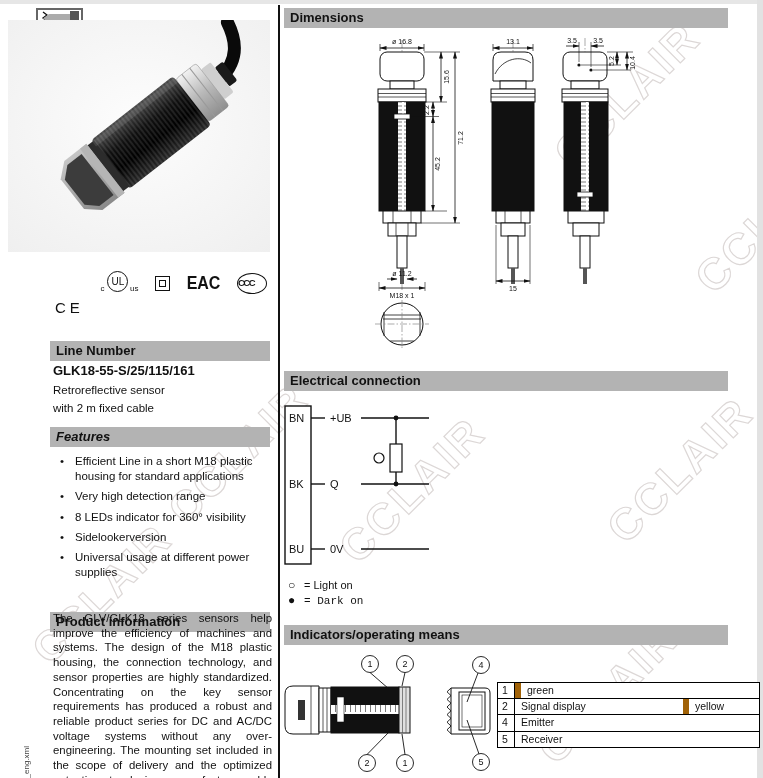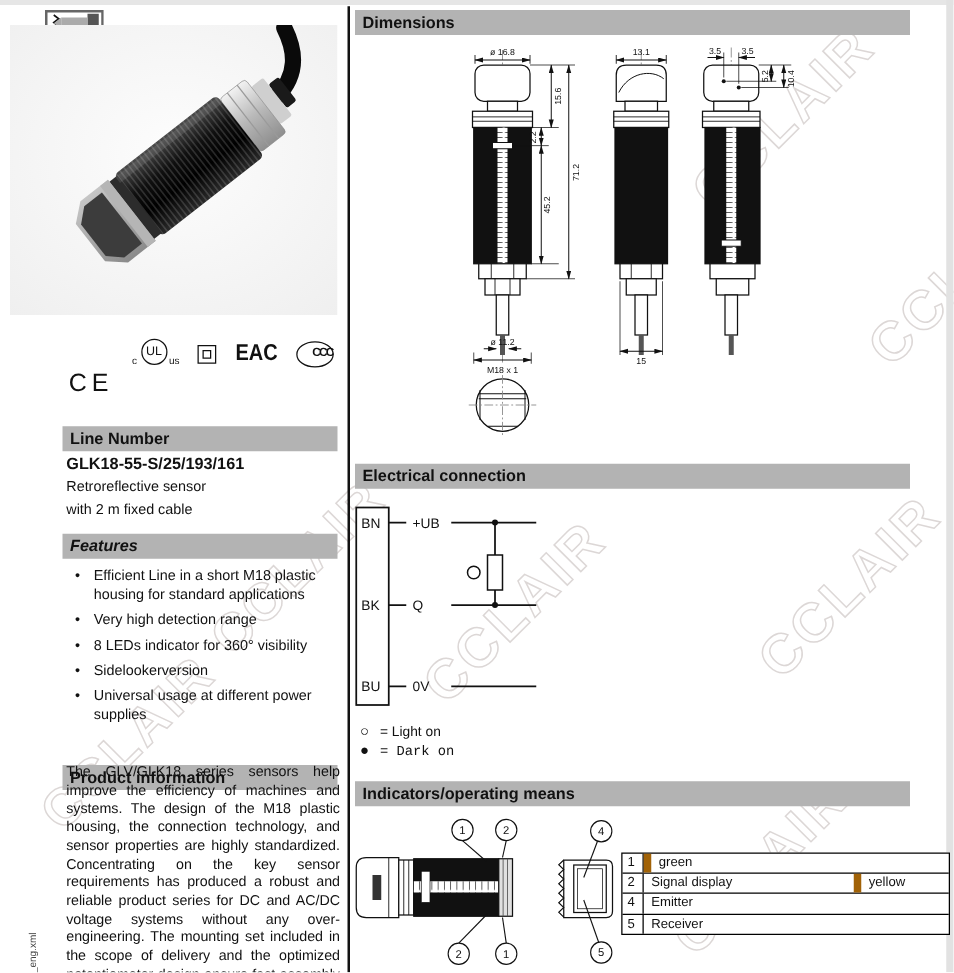--- a/index.html
+++ b/index.html
@@ -25,30 +25,30 @@
   .feat{left:53px;width:218px;font-size:11.5px;line-height:1.32;z-index:2;}
   .feat-item{position:relative;padding-left:22px;margin-bottom:5px;}
   .feat-item::before{content:"•";position:absolute;left:7px;top:0;}
   .pinfo{left:53px;top:611px;width:219px;font-size:11.4px;line-height:1.29;
          text-align:justify;z-index:2;}
   .side-text{left:22px;bottom:0px;writing-mode:vertical-rl;transform:rotate(180deg);
              font-size:8px;color:#444;z-index:2;}
   
   .certs{left:55px;top:268px;width:212px;height:30px;display:flex;align-items:center;
          justify-content:space-between;z-index:2;}
-  .ce{font-size:20px;letter-spacing:4px;margin-top:48px;}
+  .ce{font-size:15px;letter-spacing:4px;margin-top:48px;}
   .ulwrap{position:relative;width:38px;height:26px;}
   .ulc{position:absolute;left:0;bottom:3px;font-size:8px;}
   .ulcirc{position:absolute;left:7px;top:1px;width:19px;height:19px;border:1.8px solid #111;
           border-radius:50%;text-align:center;line-height:19px;font-size:10px;font-weight:normal;}
   .ulus{position:absolute;right:0;bottom:3px;font-size:8px;}
   .sq2{width:13px;height:13px;border:1.6px solid #111;display:flex;align-items:center;justify-content:center;}
   .sq2 .in{width:5px;height:5px;border:1.6px solid #111;}
   .eac{font-size:16px;font-weight:bold;transform:scaleY(1.15);letter-spacing:0px;}
-  .ccc{width:28px;height:19px;border:1.7px solid #111;border-radius:50%;text-align:right;
+  .ccc{width:28px;height:19px;border:1.7px solid #111;border-radius:50%;text-align:left;
        line-height:17px;font-size:9.5px;font-weight:bold;letter-spacing:-1.5px;}
   
   .legend-line{left:288px;font-size:11px;z-index:2;}
   .legend-line .sym{display:inline-block;width:16px;font-size:12px;}
   
   .ind-table{left:497px;top:682px;width:261px;border:1px solid #000;font-size:10.5px;
              background:#fff;z-index:2;}
   .tr{display:flex;height:15.2px;line-height:15.2px;border-top:1px solid #000;}
   .tr:first-child{border-top:0;}
   .td{box-sizing:border-box;overflow:hidden;white-space:nowrap;}
@@ -140,21 +140,21 @@
       <span class="ulus">us</span>
     </span>
     <span class="sq2">
         <span class="in"></span>
       </span>
     <span class="eac">EAC</span>
     <span class="ccc">CCC</span>
   </div>
 
   <div class="abs bar bar-left" style="top:341px;">Line Number</div>
-  <div class="abs txt model" style="left:53px;top:363px;">GLK18-55-S/25/193/161</div>
+  <div class="abs txt model" style="left:53px;top:363px;">GLK18-55-S/25/115/161</div>
   <div class="abs txt body-txt" style="left:53px;top:384px;">Retroreflective sensor</div>
   <div class="abs txt body-txt" style="left:53px;top:402px;">with 2 m fixed cable</div>
 
   <div class="abs bar bar-left" style="top:427px;font-style:italic;">Features</div>
   <div class="abs feat" style="top:454px;">
     <div class="feat-item">Efficient Line in a short M18 plastic housing for standard applications</div>
     <div class="feat-item">Very high detection range</div>
     <div class="feat-item">8 LEDs indicator for 360° visibility</div>
     <div class="feat-item">Sidelookerversion</div>
     <div class="feat-item">Universal usage at different power supplies</div>

